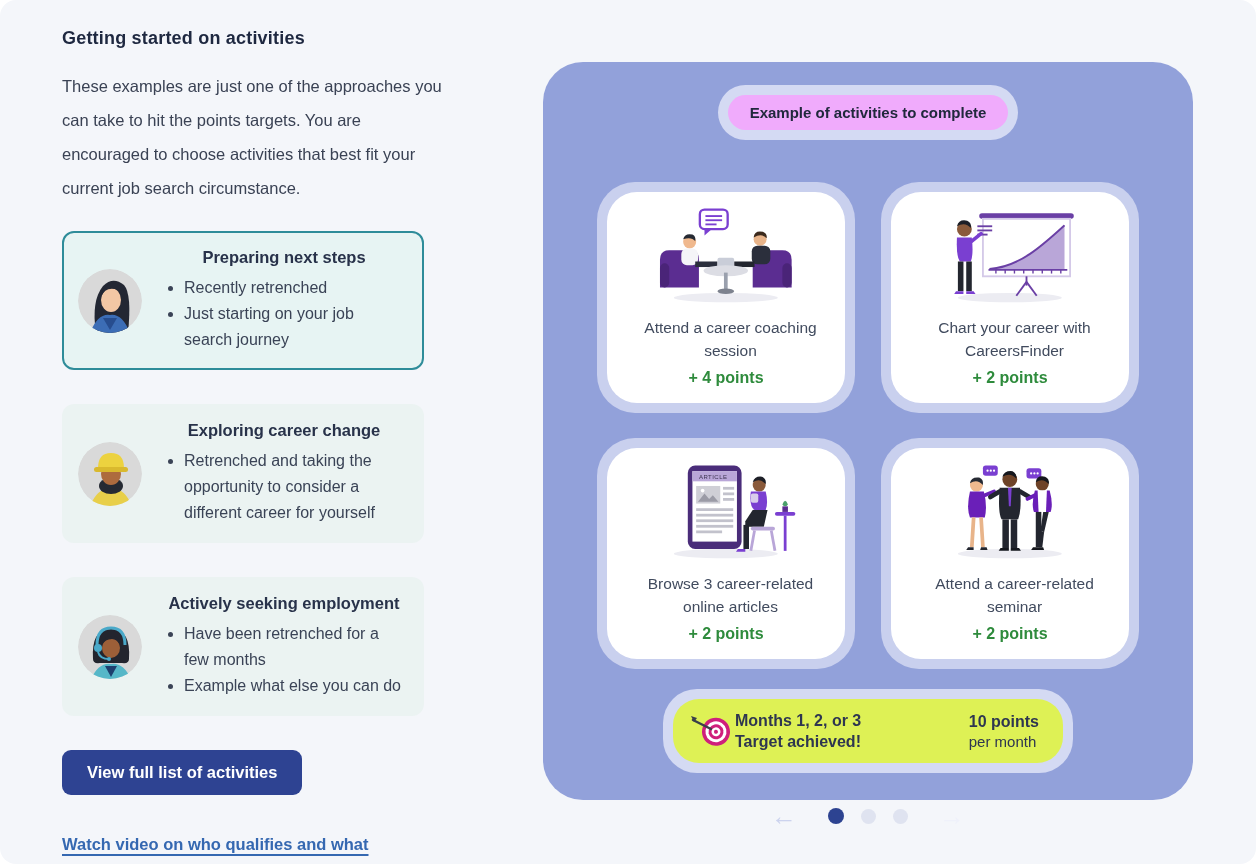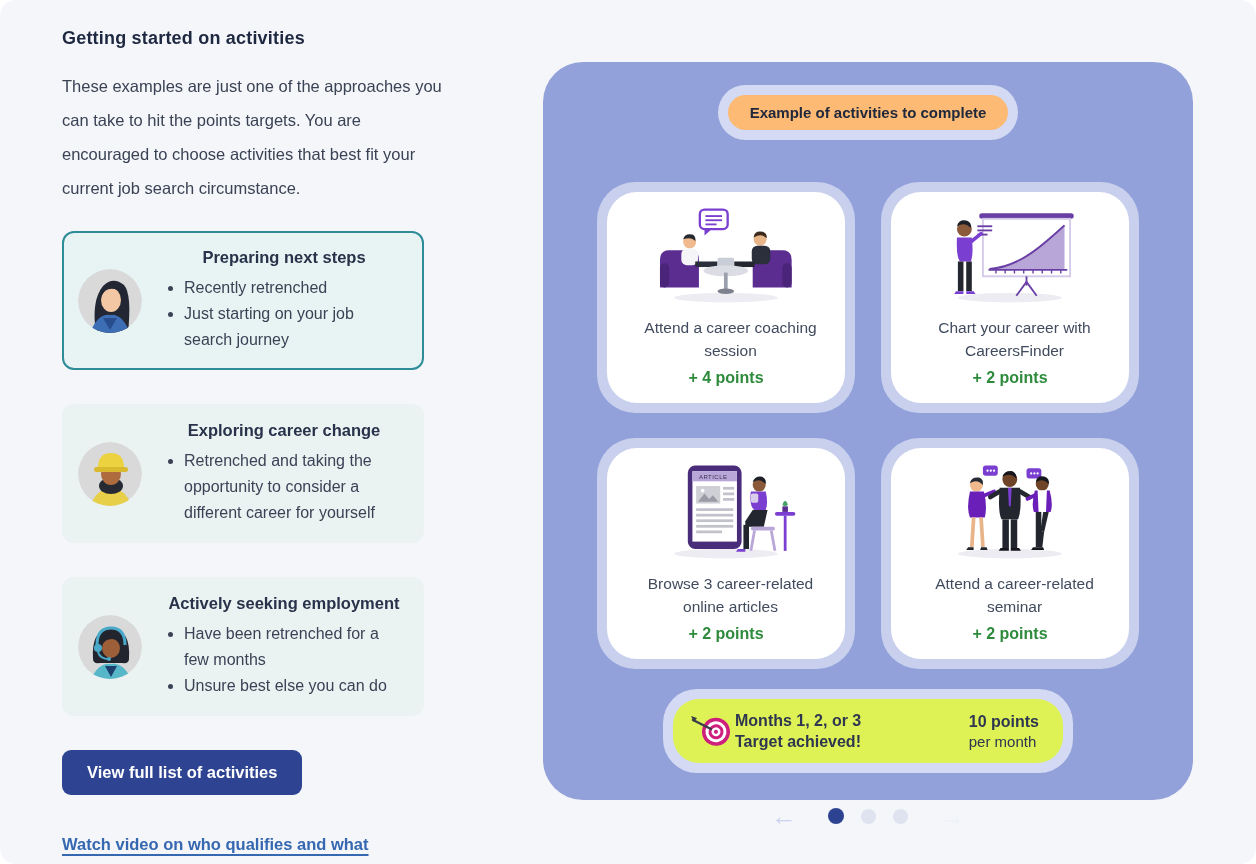--- a/index.html
+++ b/index.html
@@ -42,21 +42,21 @@
   
   .panel {
     position:absolute; left:543px; top:62px; width:650px; height:738px;
     background:#92a1da; border-radius:40px; padding-top:23px;
   }
   .pill-outer {
     width:fit-content; margin:0 auto; background:#d4daf3;
     border-radius:30px; padding:10px;
   }
   .pill-inner {
-    background:#fdba74; border-radius:20px; padding:9px 22px;
+    background:#f0abfc; border-radius:20px; padding:9px 22px;
     font-size:15px; font-weight:700; color:#20283c;
   }
 
   .grid {
     width:542px; margin:42px auto 0;
     display:grid; grid-template-columns:258px 258px; gap:25px 26px;
   }
   .activity-card { background:#c9d0ee; border-radius:38px; padding:10px; }
   .activity-inner {
     background:#ffffff; border-radius:30px; min-height:170px; height:100%;
@@ -173,21 +173,21 @@
             <circle cx="31" cy="44" r="2" fill="#4aa9c9"></circle>
             <path d="M13 64 Q21 47 33 49 Q45 47 53 64 Z" fill="#56b7c8"></path>
             <path d="M27 51 L33 62 L39 51 Z" fill="#1d3f6e"></path>
           </g>
         </svg>
       </div>
       <div class="persona-body">
         <div class="persona-title">Actively seeking employment</div>
         <ul>
           <li>Have been retrenched for a few months</li>
-          <li>Unsure best else you can do</li>
+          <li>Example what else you can do</li>
         </ul>
       </div>
     </div>
 
     <button class="cta">View full list of activities</button>
     <a class="video-link">Watch video on who qualifies and what support looks like.</a>
   </div>
 
   <div class="panel">
 

